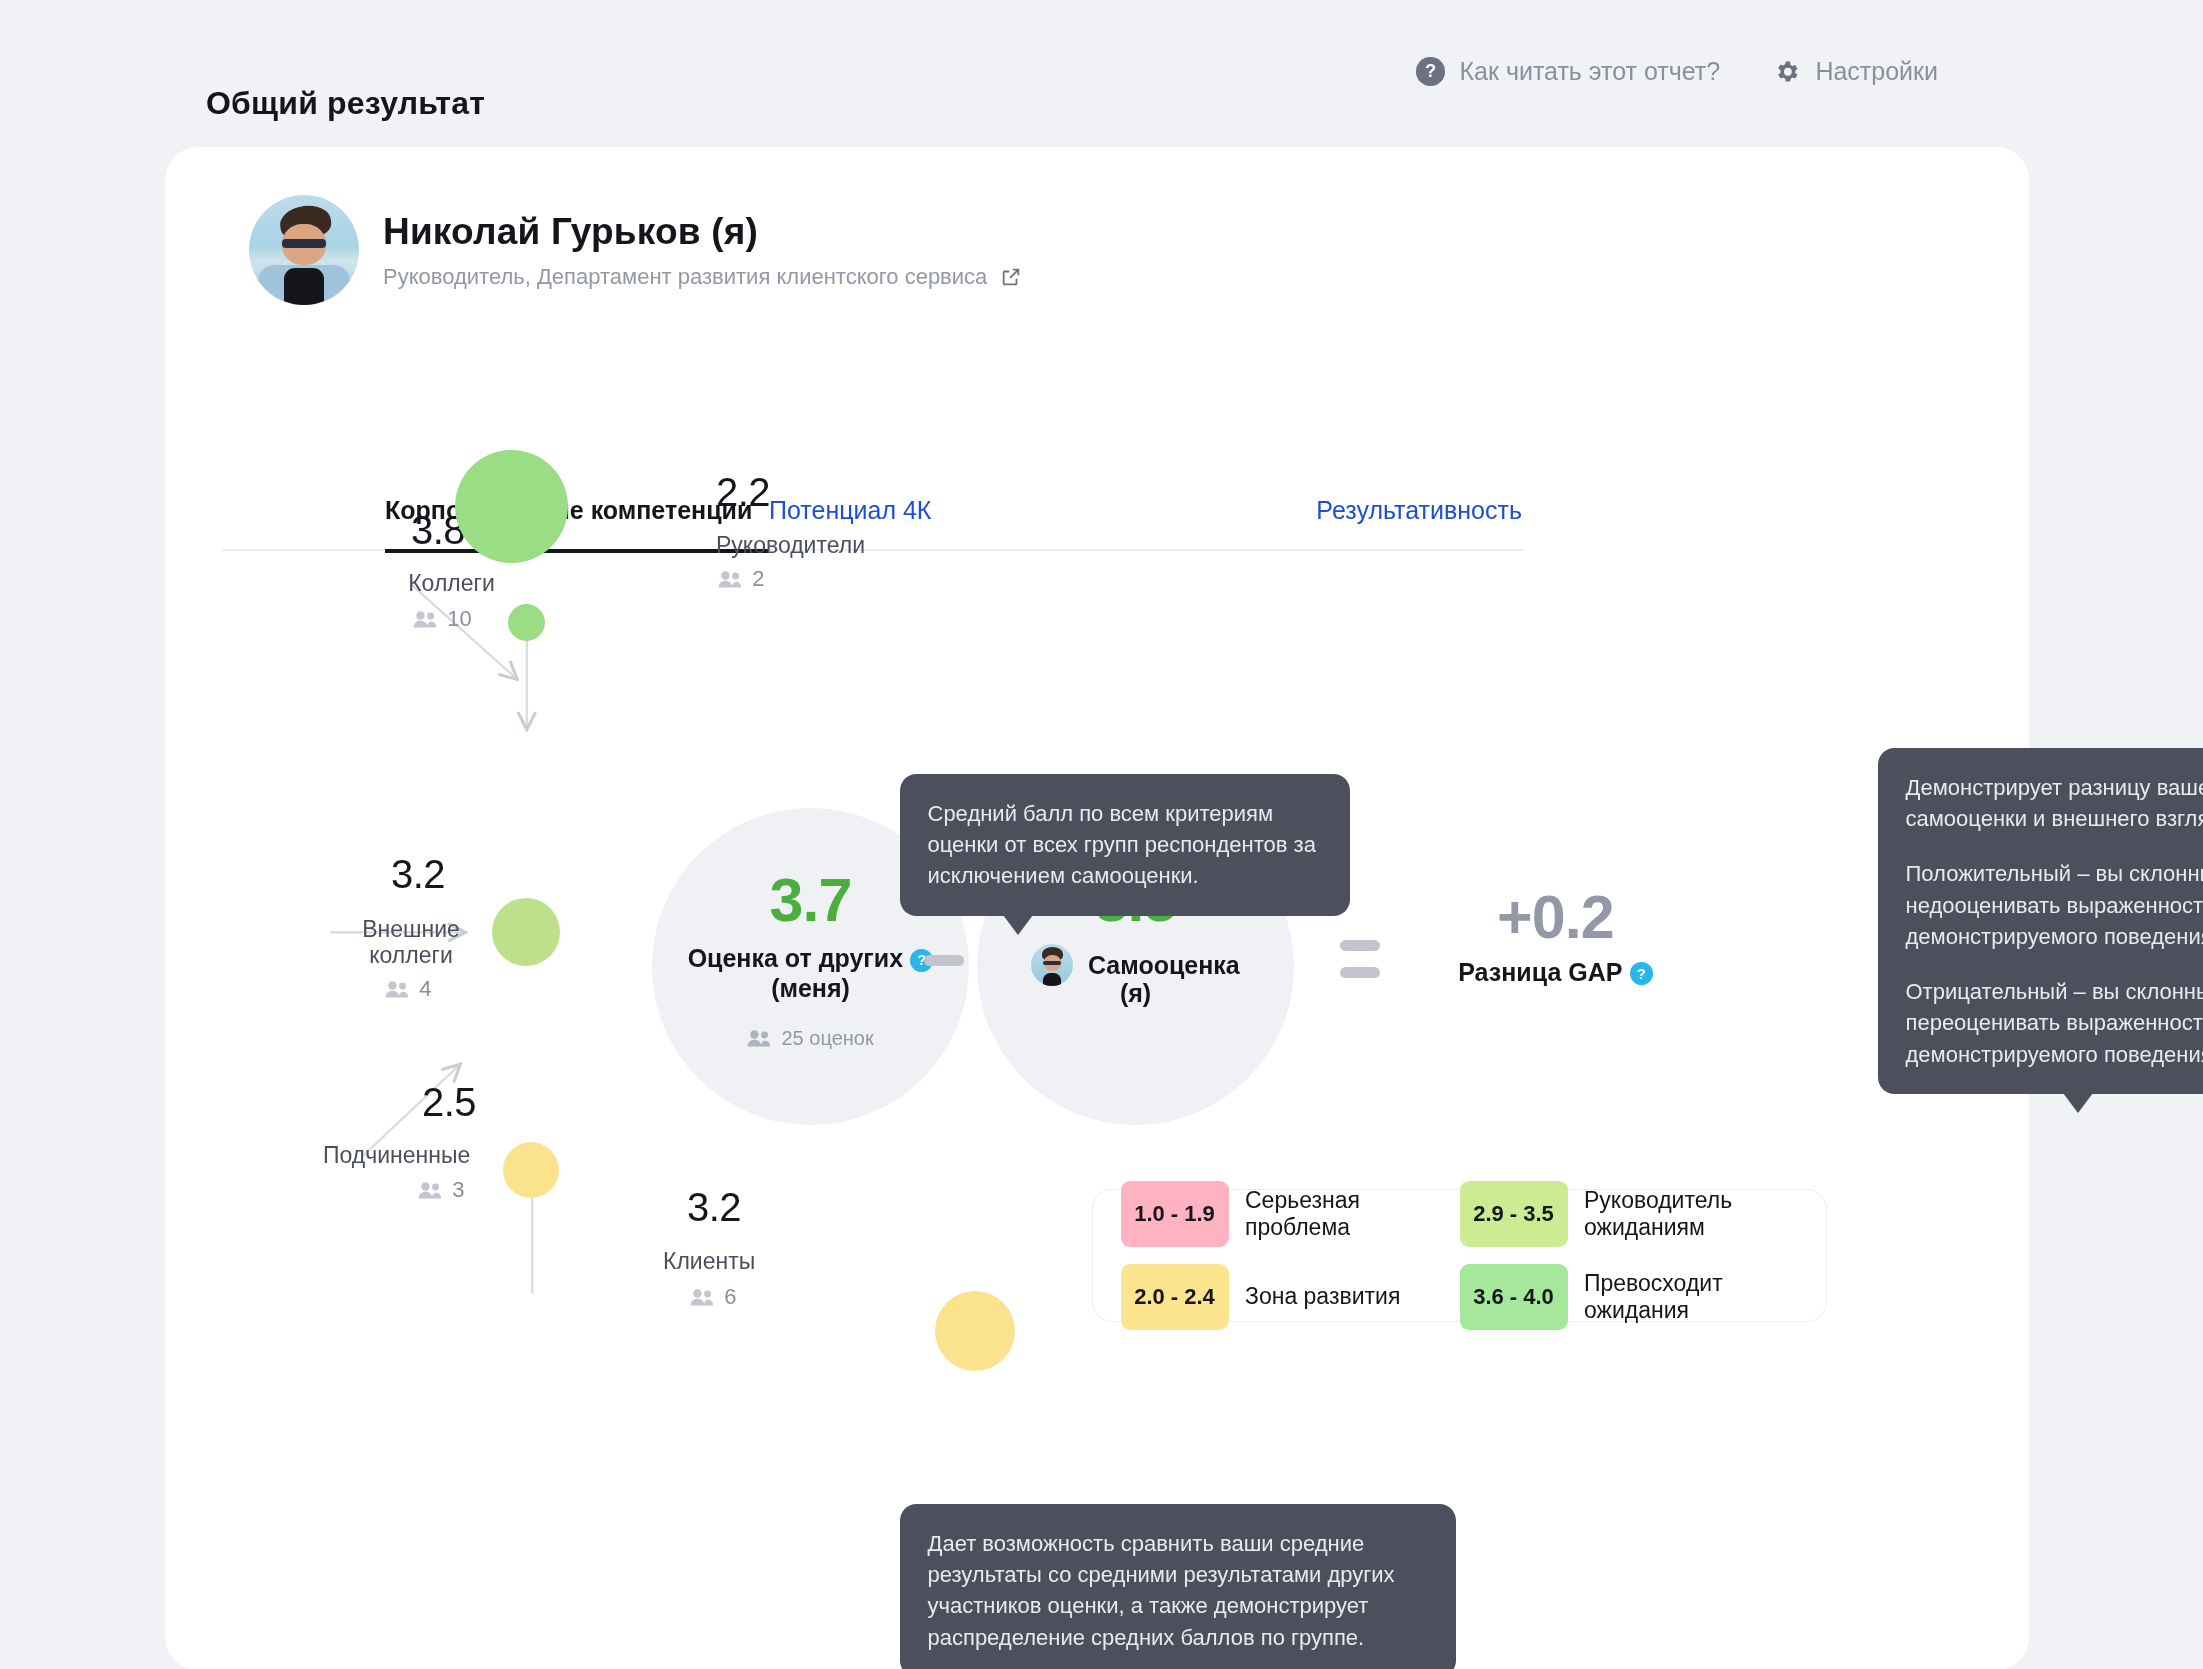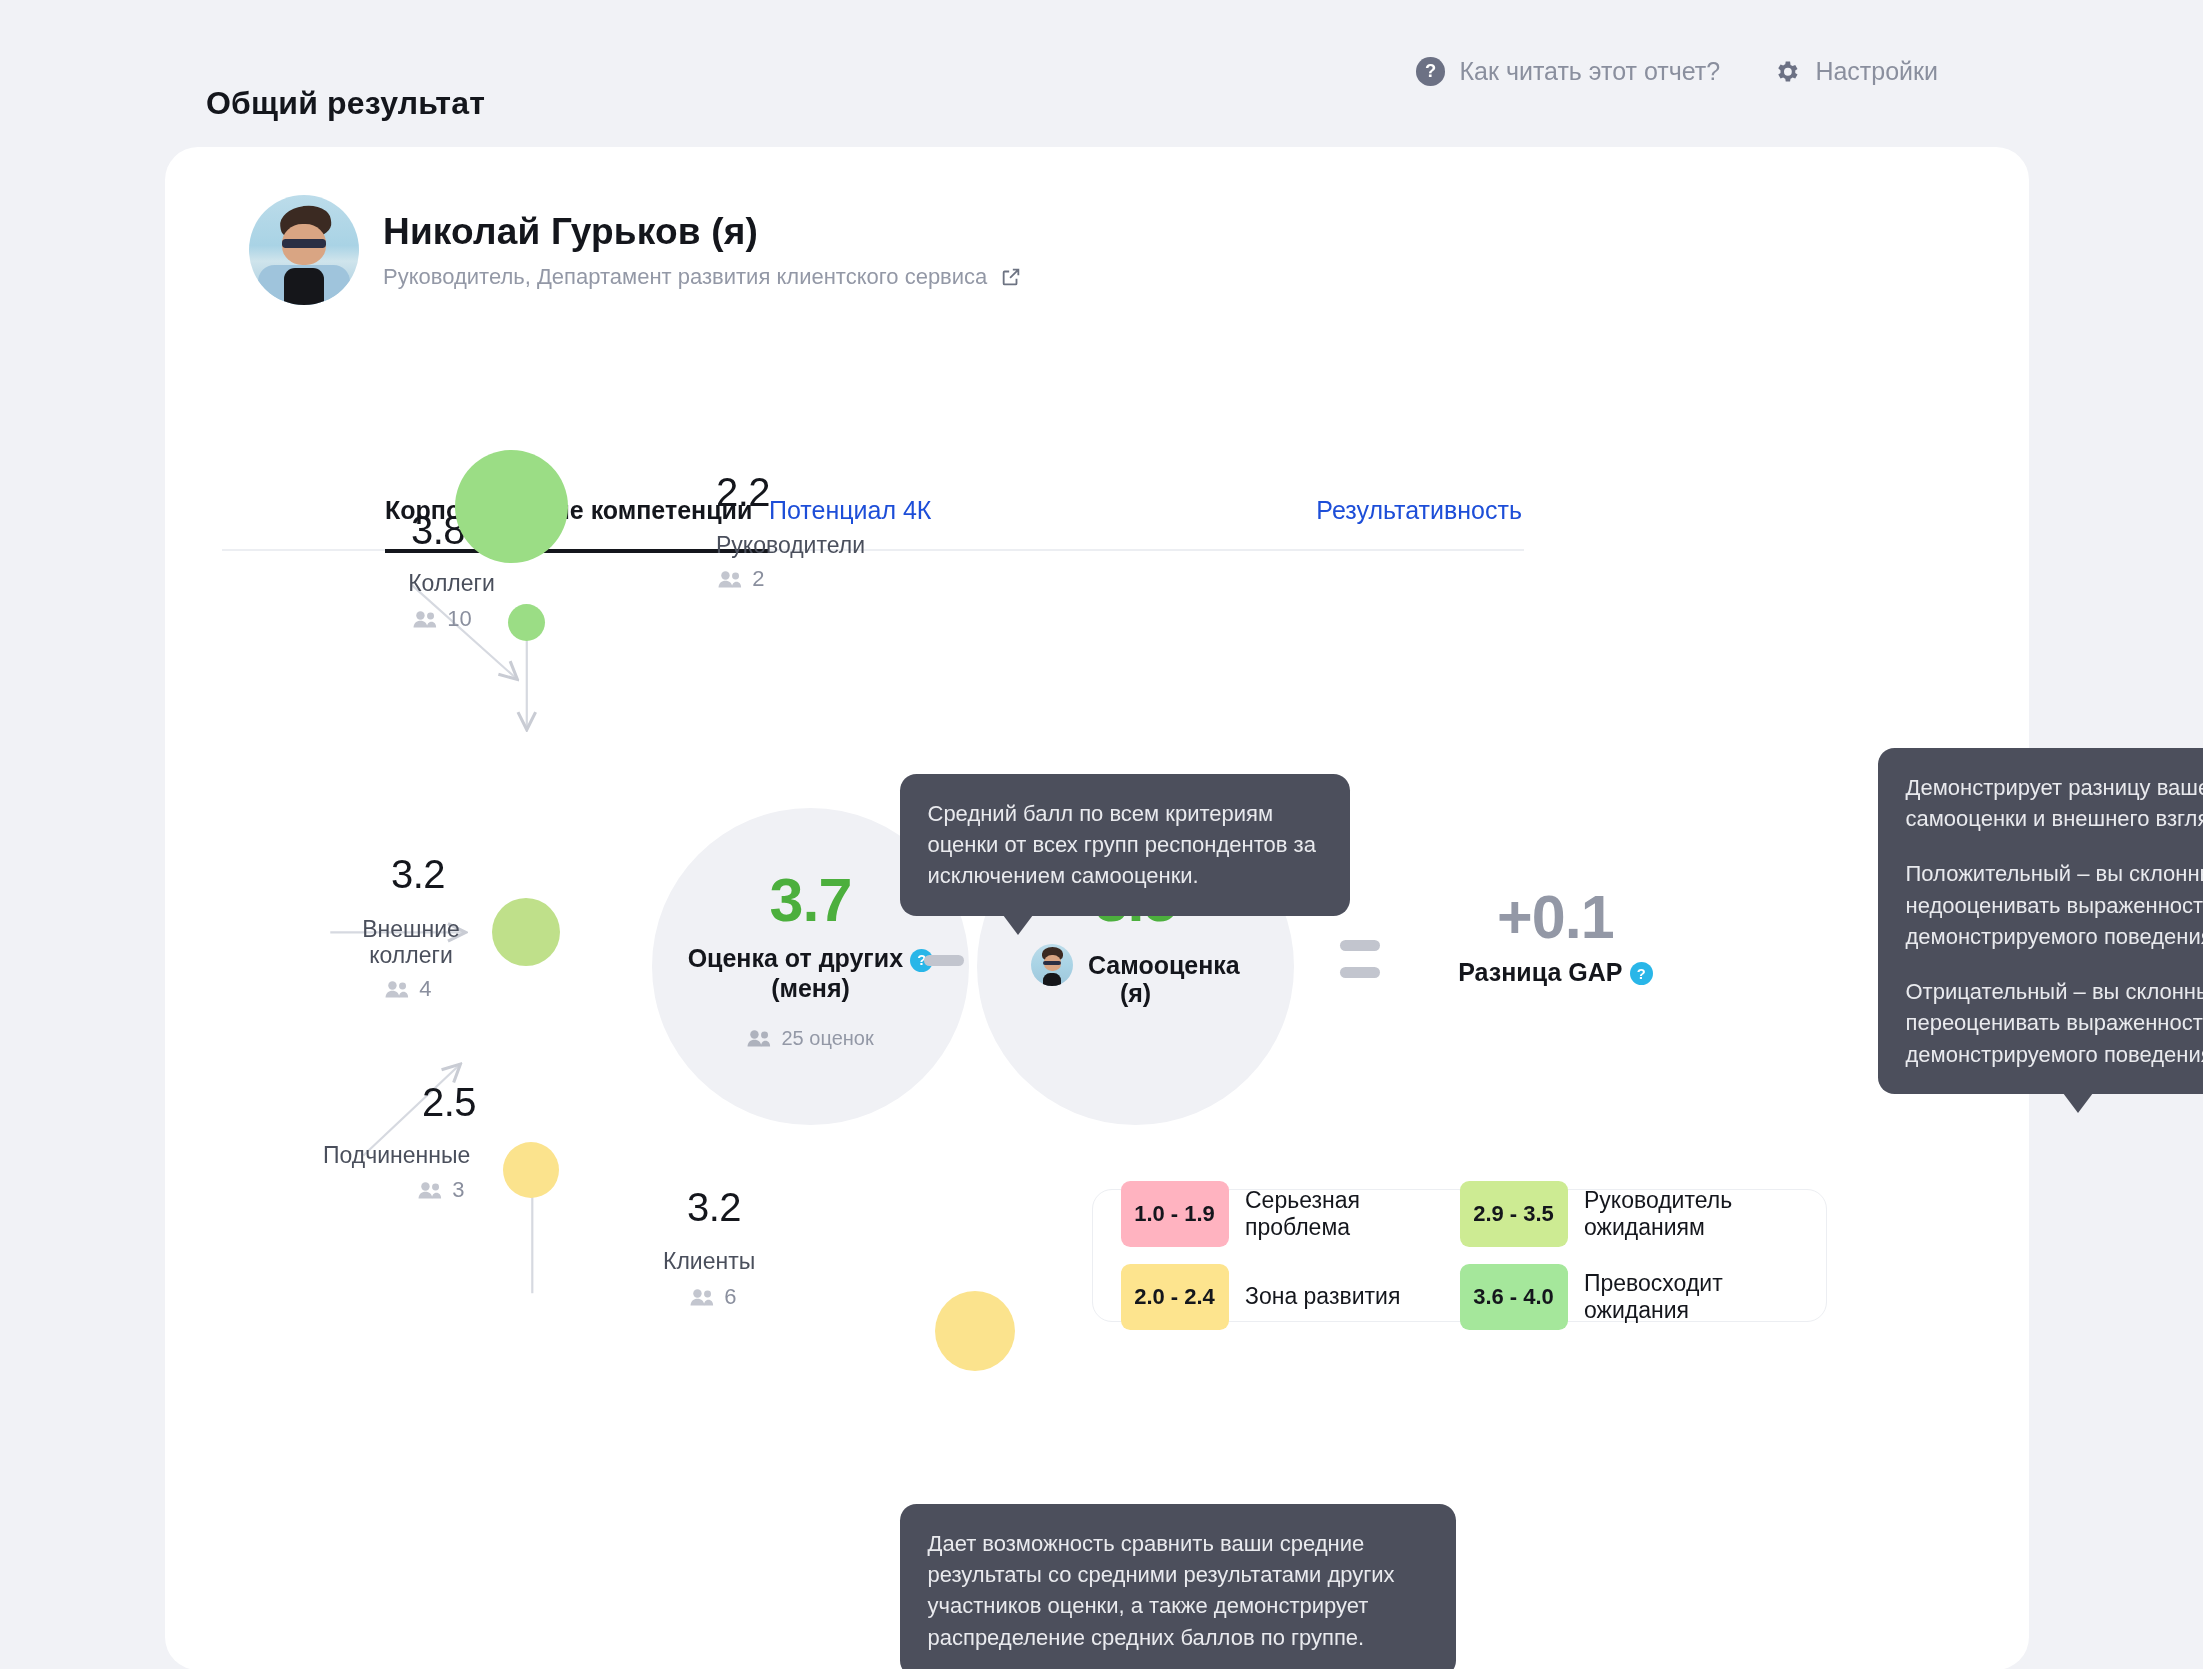--- a/index.html
+++ b/index.html
@@ -333,21 +333,21 @@
           </span>
           <span>Самооценка</span>
         </div>
         <div class="self-label-2">(я)</div>
       </div>
 
       <div class="op-sign op-eq-1"></div>
       <div class="op-sign op-eq-2"></div>
 
       <div class="gap-block">
-        <div class="gap-value">+0.1</div>
+        <div class="gap-value">+0.2</div>
         <div class="gap-label">
           <span>Разница GAP</span><span class="help-dot">?</span>
         </div>
       </div>
 
       <div class="legend">
         <div class="leg-item">
           <span class="leg-pill" style="background:#ffb3c0">1.0 - 1.9</span>
           <span class="leg-text">Серьезная проблема</span>
         </div>

